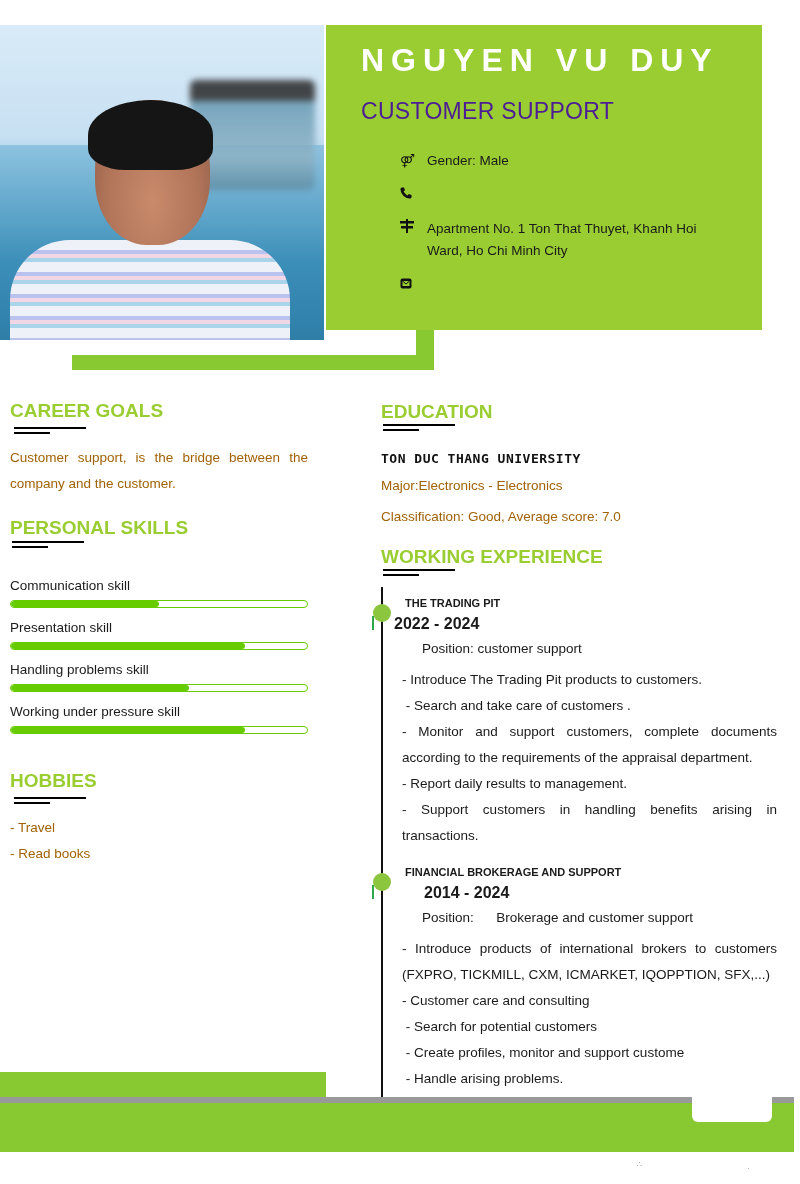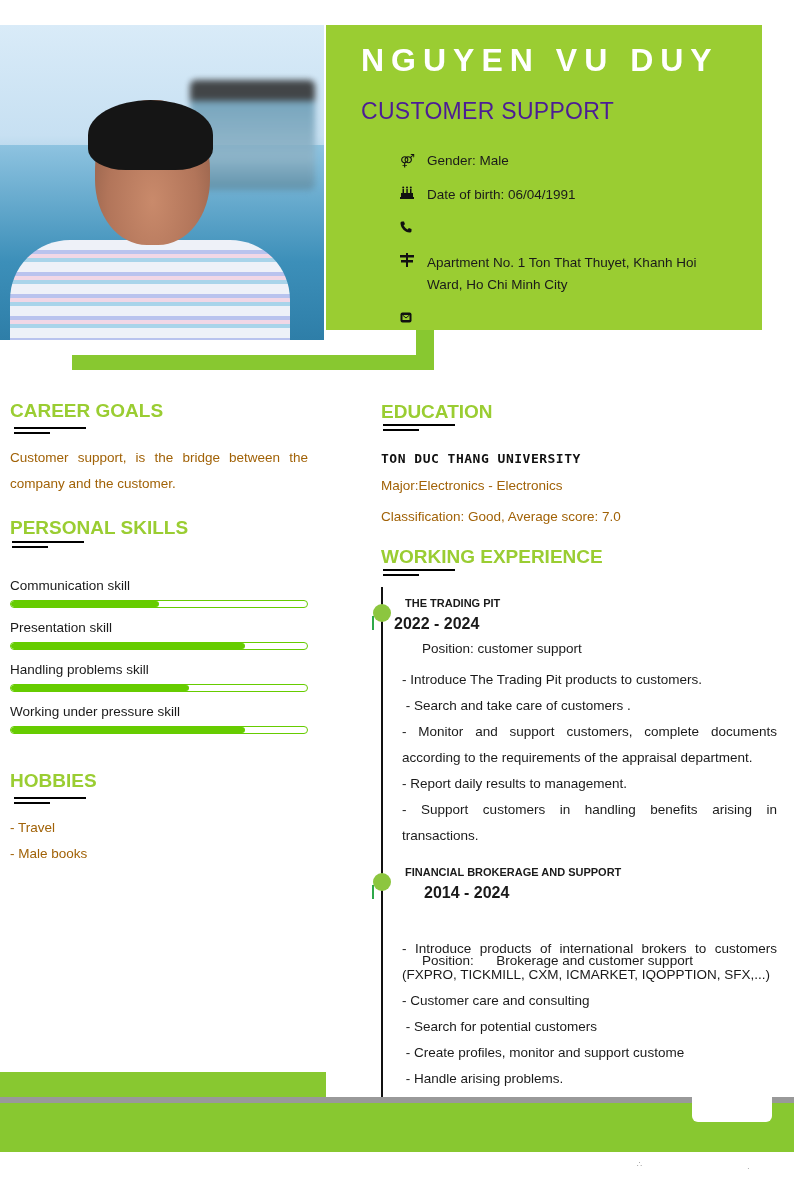--- a/index.html
+++ b/index.html
@@ -88,35 +88,20 @@
 </div>
 
 <div class="header-panel">
   <div class="name">NGUYEN VU DUY</div>
   <div class="role">CUSTOMER SUPPORT</div>
   <div class="info-list">
     <div class="info-row">
       <span class="ic">⚤</span>
       <span class="tx">Gender: Male</span>
     </div>
-    <div class="info-row">
-      <span class="ic">
-        <svg width="14" height="13" viewBox="0 0 14 13">
-            <rect x="1" y="7" width="12" height="5" fill="#111"></rect>
-            <rect x="0" y="11" width="14" height="2" fill="#111"></rect>
-            <rect x="2.5" y="3" width="1.5" height="4" fill="#111"></rect>
-            <rect x="6.3" y="3" width="1.5" height="4" fill="#111"></rect>
-            <rect x="10" y="3" width="1.5" height="4" fill="#111"></rect>
-            <circle cx="3.2" cy="1.5" r="1" fill="#111"></circle>
-            <circle cx="7" cy="1.5" r="1" fill="#111"></circle>
-            <circle cx="10.8" cy="1.5" r="1" fill="#111"></circle>
-          </svg>
-      </span>
-      <span class="tx">Date of birth: 06/04/1991</span>
-    </div>
     <div class="info-row empty">
       <span class="ic">
         <svg width="12" height="12" viewBox="0 0 12 12">
             <path d="M2 0.5 L4 0.5 L5 3.2 L3.6 4.3 C4.3 5.9 6 7.7 7.7 8.4 L8.8 7 L11.5 8 L11.5 10 C11.5 11 10.6 11.6 9.6 11.5 C4.8 11 1 7.2 0.5 2.4 C0.4 1.4 1 0.5 2 0.5 Z" fill="#111"></path>
           </svg>
       </span>
       <span class="tx"></span>
     </div>
     <div class="info-row">
       <span class="ic">
@@ -181,21 +166,21 @@
       <div class="fill" style="width:79%;"></div>
     </div>
 </div>
 
 <div class="sec-title" style="left:10px; top:770px;">HOBBIES</div>
 <div class="sec-under" style="left:14px; top:797px;">
     <div class="l1"></div>
     <div class="l2"></div>
   </div>
 <div class="body-text" style="left:10px; top:815px;">- Travel</div>
-<div class="body-text" style="left:10px; top:841px;">- Male books</div>
+<div class="body-text" style="left:10px; top:841px;">- Read books</div>
 
 <div class="sec-title" style="left:381px; top:401px;">EDUCATION</div>
 <div class="sec-under" style="left:383px; top:424px;">
     <div class="l1"></div>
     <div class="l2"></div>
   </div>
 <div style="position:absolute; left:381px; top:451px; font-family:'DejaVu Sans Mono','Liberation Mono',monospace; font-weight:bold; font-size:13px; letter-spacing:0.5px; color:#111;">TON DUC THANG UNIVERSITY</div>
 <div class="body-text" style="left:381px; top:473px;">Major:Electronics - Electronics</div>
 <div class="body-text" style="left:381px; top:504px;">Classification: Good, Average score: 7.0</div>
 
@@ -217,21 +202,21 @@
   <div style="white-space:pre-wrap;"> - Search and take care of customers .</div>
   <div>- Monitor and support customers, complete documents according to the requirements of the appraisal department.</div>
   <div>- Report daily results to management.</div>
   <div>- Support customers in handling benefits arising in transactions.</div>
 </div>
 
 <div class="dot" style="left:373px; top:873px;"></div>
 <div class="dot-tick" style="left:372px; top:885px;"></div>
 <div class="job-company" style="left:405px; top:866px;">FINANCIAL BROKERAGE AND SUPPORT</div>
 <div class="job-years" style="left:380px; top:884px;margin-left:44px;">2014 - 2024</div>
-<div class="job-pos" style="left:422px; top:910px; white-space:pre;margin-top:43px;">Position:      Brokerage and customer support</div>
+<div class="job-pos" style="left:422px; top:910px; white-space:pre;">Position:      Brokerage and customer support</div>
 <div class="job-list" style="top:936px;">
   <div>- Introduce products of international brokers to customers (FXPRO, TICKMILL, CXM, ICMARKET, IQOPPTION, SFX,...)</div>
   <div style="white-space:pre-wrap;">- Customer care and consulting</div>
   <div style="white-space:pre-wrap;"> - Search for potential customers</div>
   <div style="white-space:pre-wrap;"> - Create profiles, monitor and support custome</div>
   <div style="white-space:pre-wrap;"> - Handle arising problems.</div>
 </div>
 
 <div class="foot-left"></div>
 <div class="foot-gray"></div>

